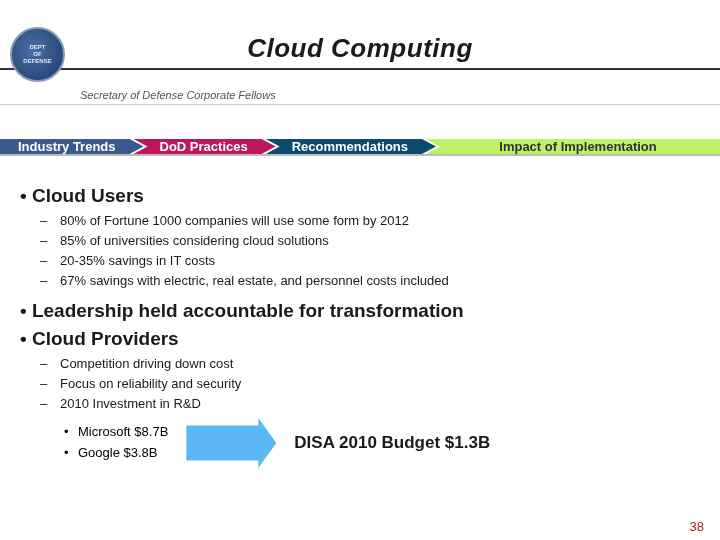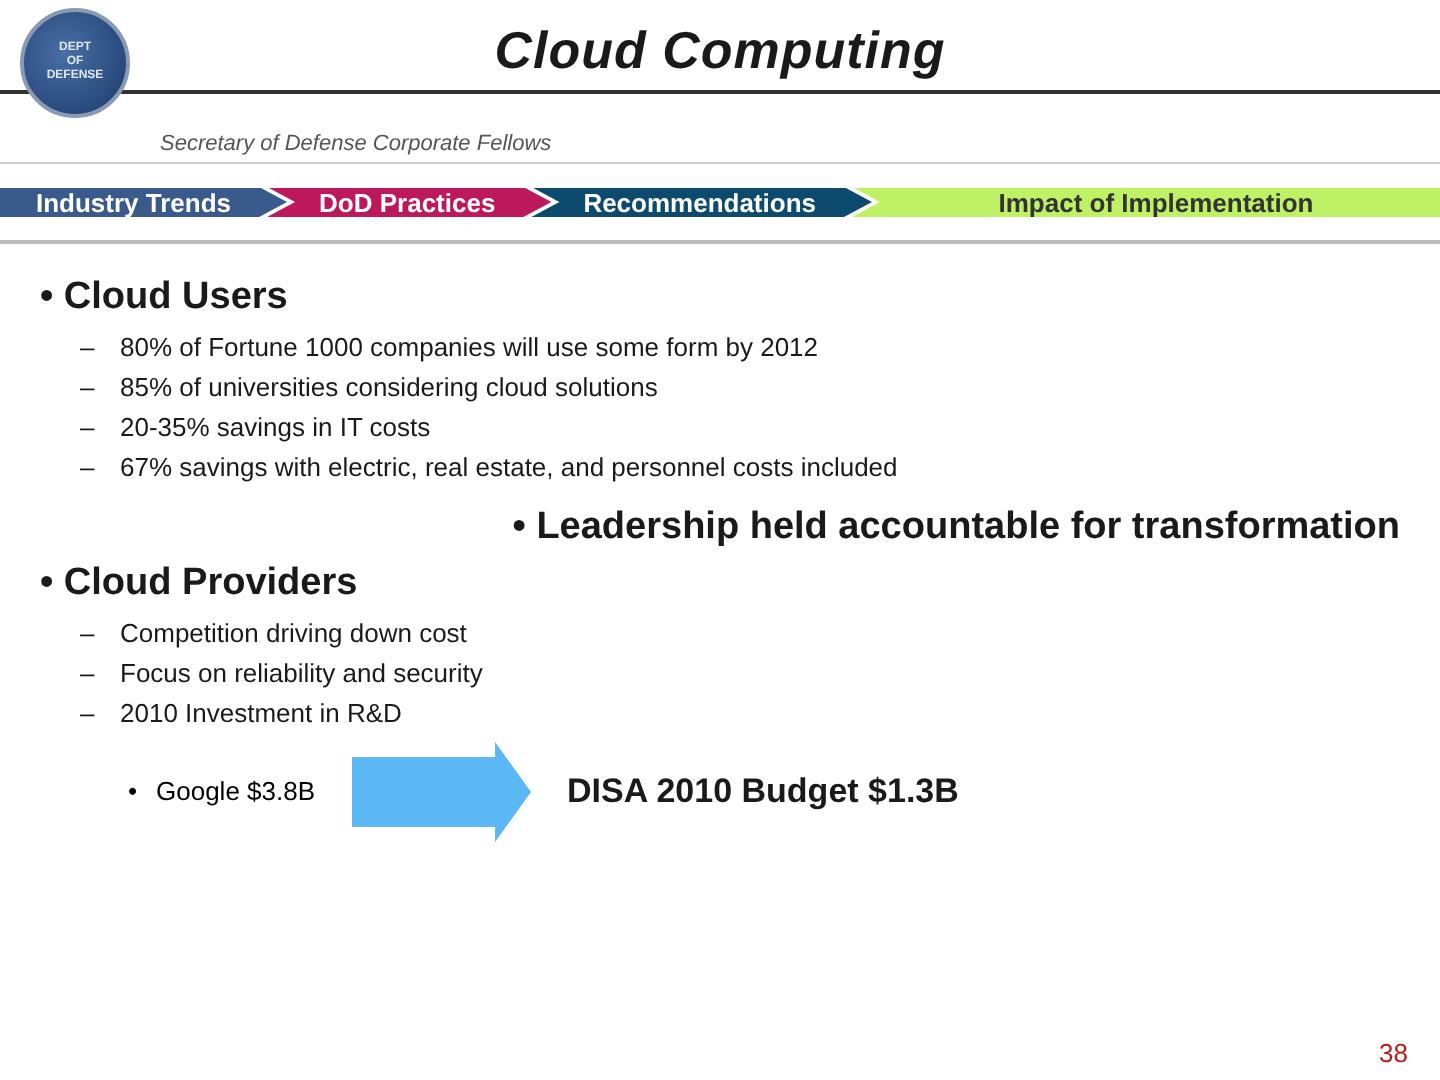--- a/index.html
+++ b/index.html
@@ -11,20 +11,21 @@
       overflow: hidden;
       position: relative;
     }
 
     
     .header {
       text-align: center;
       padding: 10px 0 4px 0;
       border-bottom: 2px solid #333;
       position: relative;
+      margin-top: 23px;
     }
     .header-title {
       font-size: 26px;
       font-style: italic;
       font-weight: bold;
       color: #1a1a1a;
       letter-spacing: 0.5px;
     }
     .logo {
       position: absolute;
@@ -41,24 +42,24 @@
       color: #555;
       border-bottom: 1px solid #ccc;
       font-style: italic;
       margin-top: 16px;
     }
 
     
     .tab-bar {
       display: flex;
       flex-direction: row;
-      align-items: center;
-      height: 40px;
+      align-items: flex-end;
+      height: 51px;
       border-bottom: 2px solid #bbb;
-      margin-bottom: 0;
+      margin-bottom: 13px;
     }
 
     .tab {
       display: flex;
       align-items: center;
       justify-content: center;
       padding: 0 18px;
       font-size: 13px;
       font-weight: bold;
       position: relative;
@@ -133,21 +134,20 @@
       position: absolute;
       left: -10px;
     }
 
     .section-sub {
       font-size: 19px;
       font-weight: bold;
       color: #1a1a1a;
       margin-bottom: 6px;
       margin-top: 4px;
-      text-align: right;
     }
 
     
     .providers-section {
       margin-top: 4px;
     }
 
     .providers-list {
       list-style: none;
       margin-left: 30px;
@@ -280,20 +280,21 @@
   <div class="providers-section">
     <div class="section-title">• Cloud Providers</div>
     <ul class="providers-list">
       <li>Competition driving down cost</li>
       <li>Focus on reliability and security</li>
       <li>2010 Investment in R&amp;D</li>
     </ul>
 
     <div class="investment-row">
       <ul class="investment-bullets">
+        <li>Microsoft $8.7B</li>
         <li>Google $3.8B</li>
       </ul>
       <div class="arrow-shape"></div>
       <div class="disa-label">DISA 2010 Budget $1.3B</div>
     </div>
   </div>
 
 </div>
 
 <div class="page-number">38</div>

